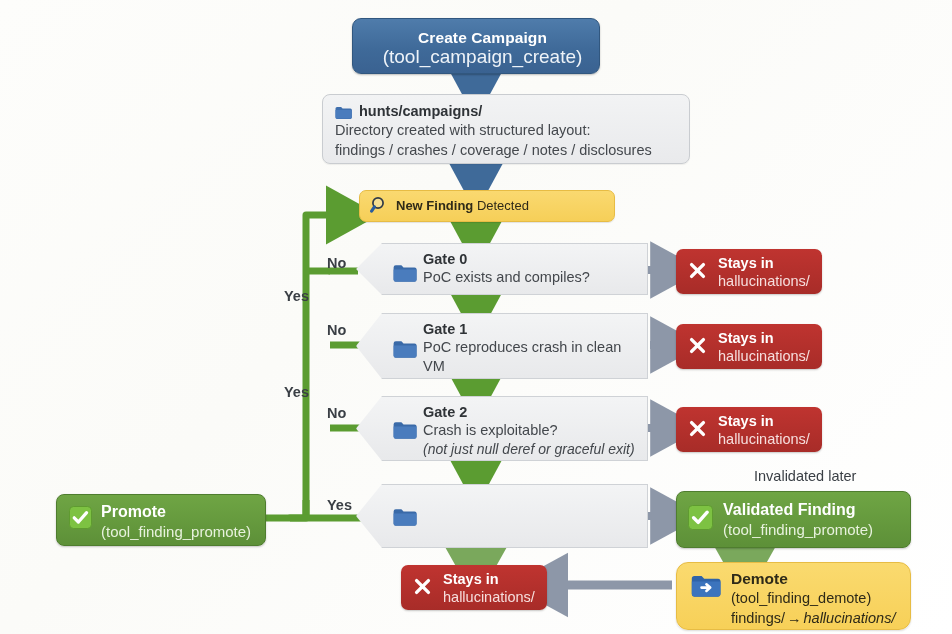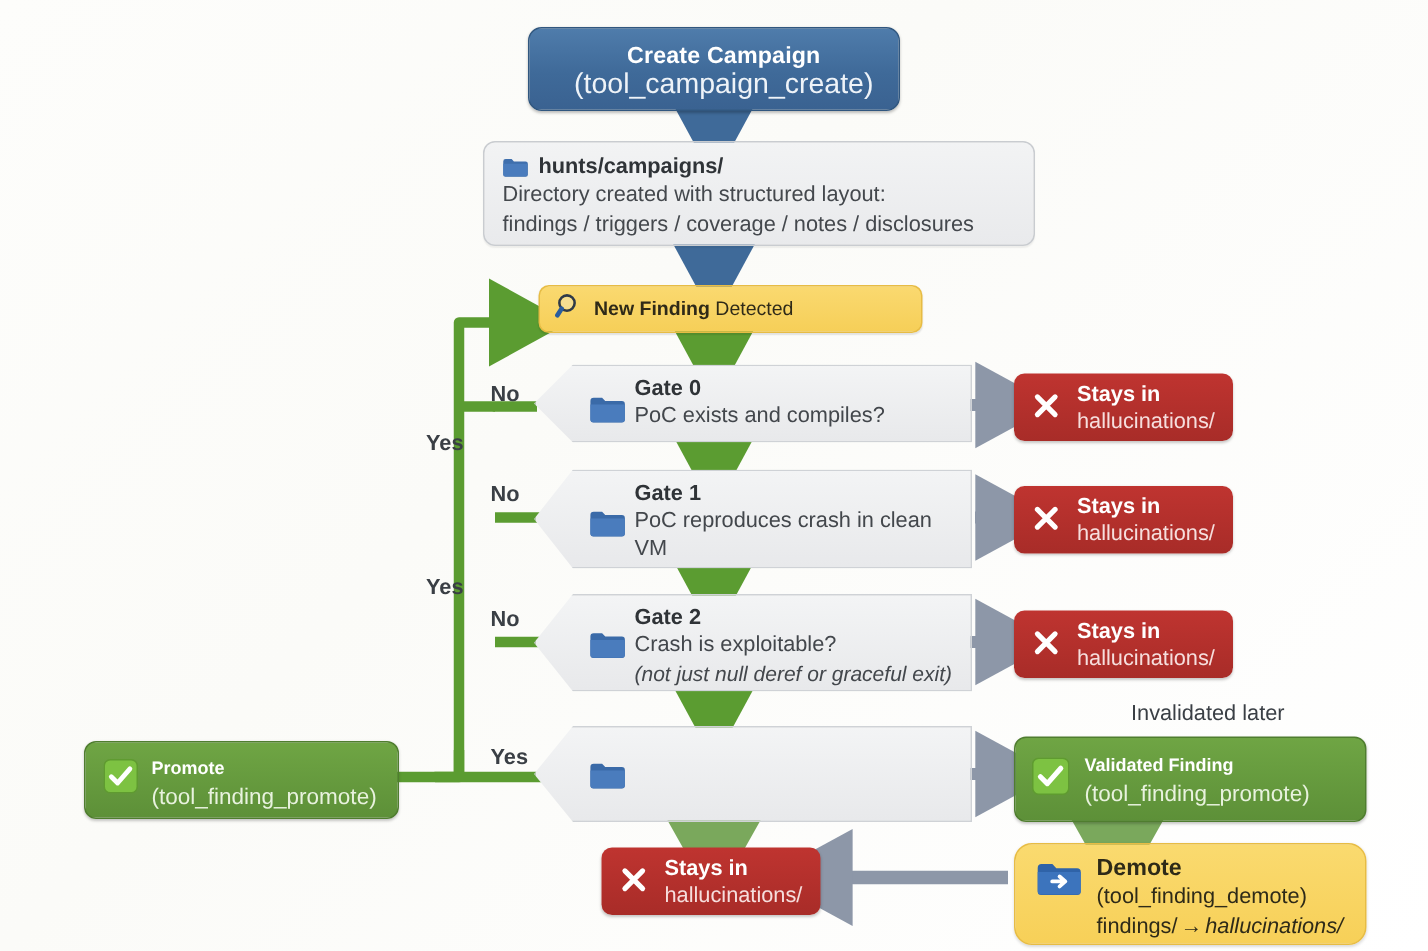--- a/index.html
+++ b/index.html
@@ -84,21 +84,21 @@
   
   .box-green{
     background:linear-gradient(180deg,#6fa544 0%,#5d9038 100%);
     border:1px solid #4f7d2f;
     border-radius:8px;
     color:#fff;
     box-shadow:0 1px 2px rgba(0,0,0,.22);
     position:absolute;
   }
   .box-green .gtxt{position:absolute;top:7px;}
-  .box-green .g1{font-weight:bold;font-size:12px;line-height:20px;}
+  .box-green .g1{font-weight:bold;font-size:16px;line-height:20px;}
   .box-green .g2{font-size:15px;line-height:20px;color:#e8f2de;}
 
   
   .box-amber{
     background:linear-gradient(180deg,#fada6f 0%,#f7d058 100%);
     border:1px solid #e7bc44;
     border-radius:12px;
     color:#2e2a18;
     box-shadow:0 1px 2px rgba(0,0,0,.14);
     position:absolute;
@@ -190,21 +190,21 @@
     <div style="position:relative;height:19px;">
       <span class="folder" style="left:0;top:3px;">
         <svg width="17" height="13" viewBox="0 0 17 13">
           <path d="M0.5,2.6 a1.6,1.6 0 0 1 1.6,-1.6 h4.0 l1.5,1.6 h7.8 a1.5,1.5 0 0 1 1.5,1.5 v7.4 a1.4,1.4 0 0 1 -1.4,1.4 h-13.6 a1.4,1.4 0 0 1 -1.4,-1.4 z" fill="#3f6fad"></path>
           <path d="M0.5,4.1 h16.0 v7.0 a1.4,1.4 0 0 1 -1.4,1.4 h-13.2 a1.4,1.4 0 0 1 -1.4,-1.4 z" fill="#4a7cbd"></path>
         </svg>
       </span>
       <span class="hdr" style="position:absolute;left:24px;top:0;">hunts/campaigns/</span>
     </div>
     <div class="ln">Directory created with structured layout:</div>
-    <div class="ln">findings / triggers / coverage / notes / disclosures</div>
+    <div class="ln">findings / crashes / coverage / notes / disclosures</div>
   </div>
 
   <div class="node box-yellow" style="left:359px;top:190px;width:256px;height:32px;">
     <span class="ico" style="position:relative;top:1px;margin-right:7px;">
       <svg width="19" height="19" viewBox="0 0 19 19">
         <circle cx="8" cy="7" r="5.1" fill="none" stroke="#2f3a49" stroke-width="1.7"></circle>
         <circle cx="8" cy="7" r="4.0" fill="#f3e6b4" opacity="0.55"></circle>
         <line x1="4.4" y1="10.8" x2="1.6" y2="15.2" stroke="#2a5d9e" stroke-width="3.1" stroke-linecap="round"></line>
       </svg>
     </span>

